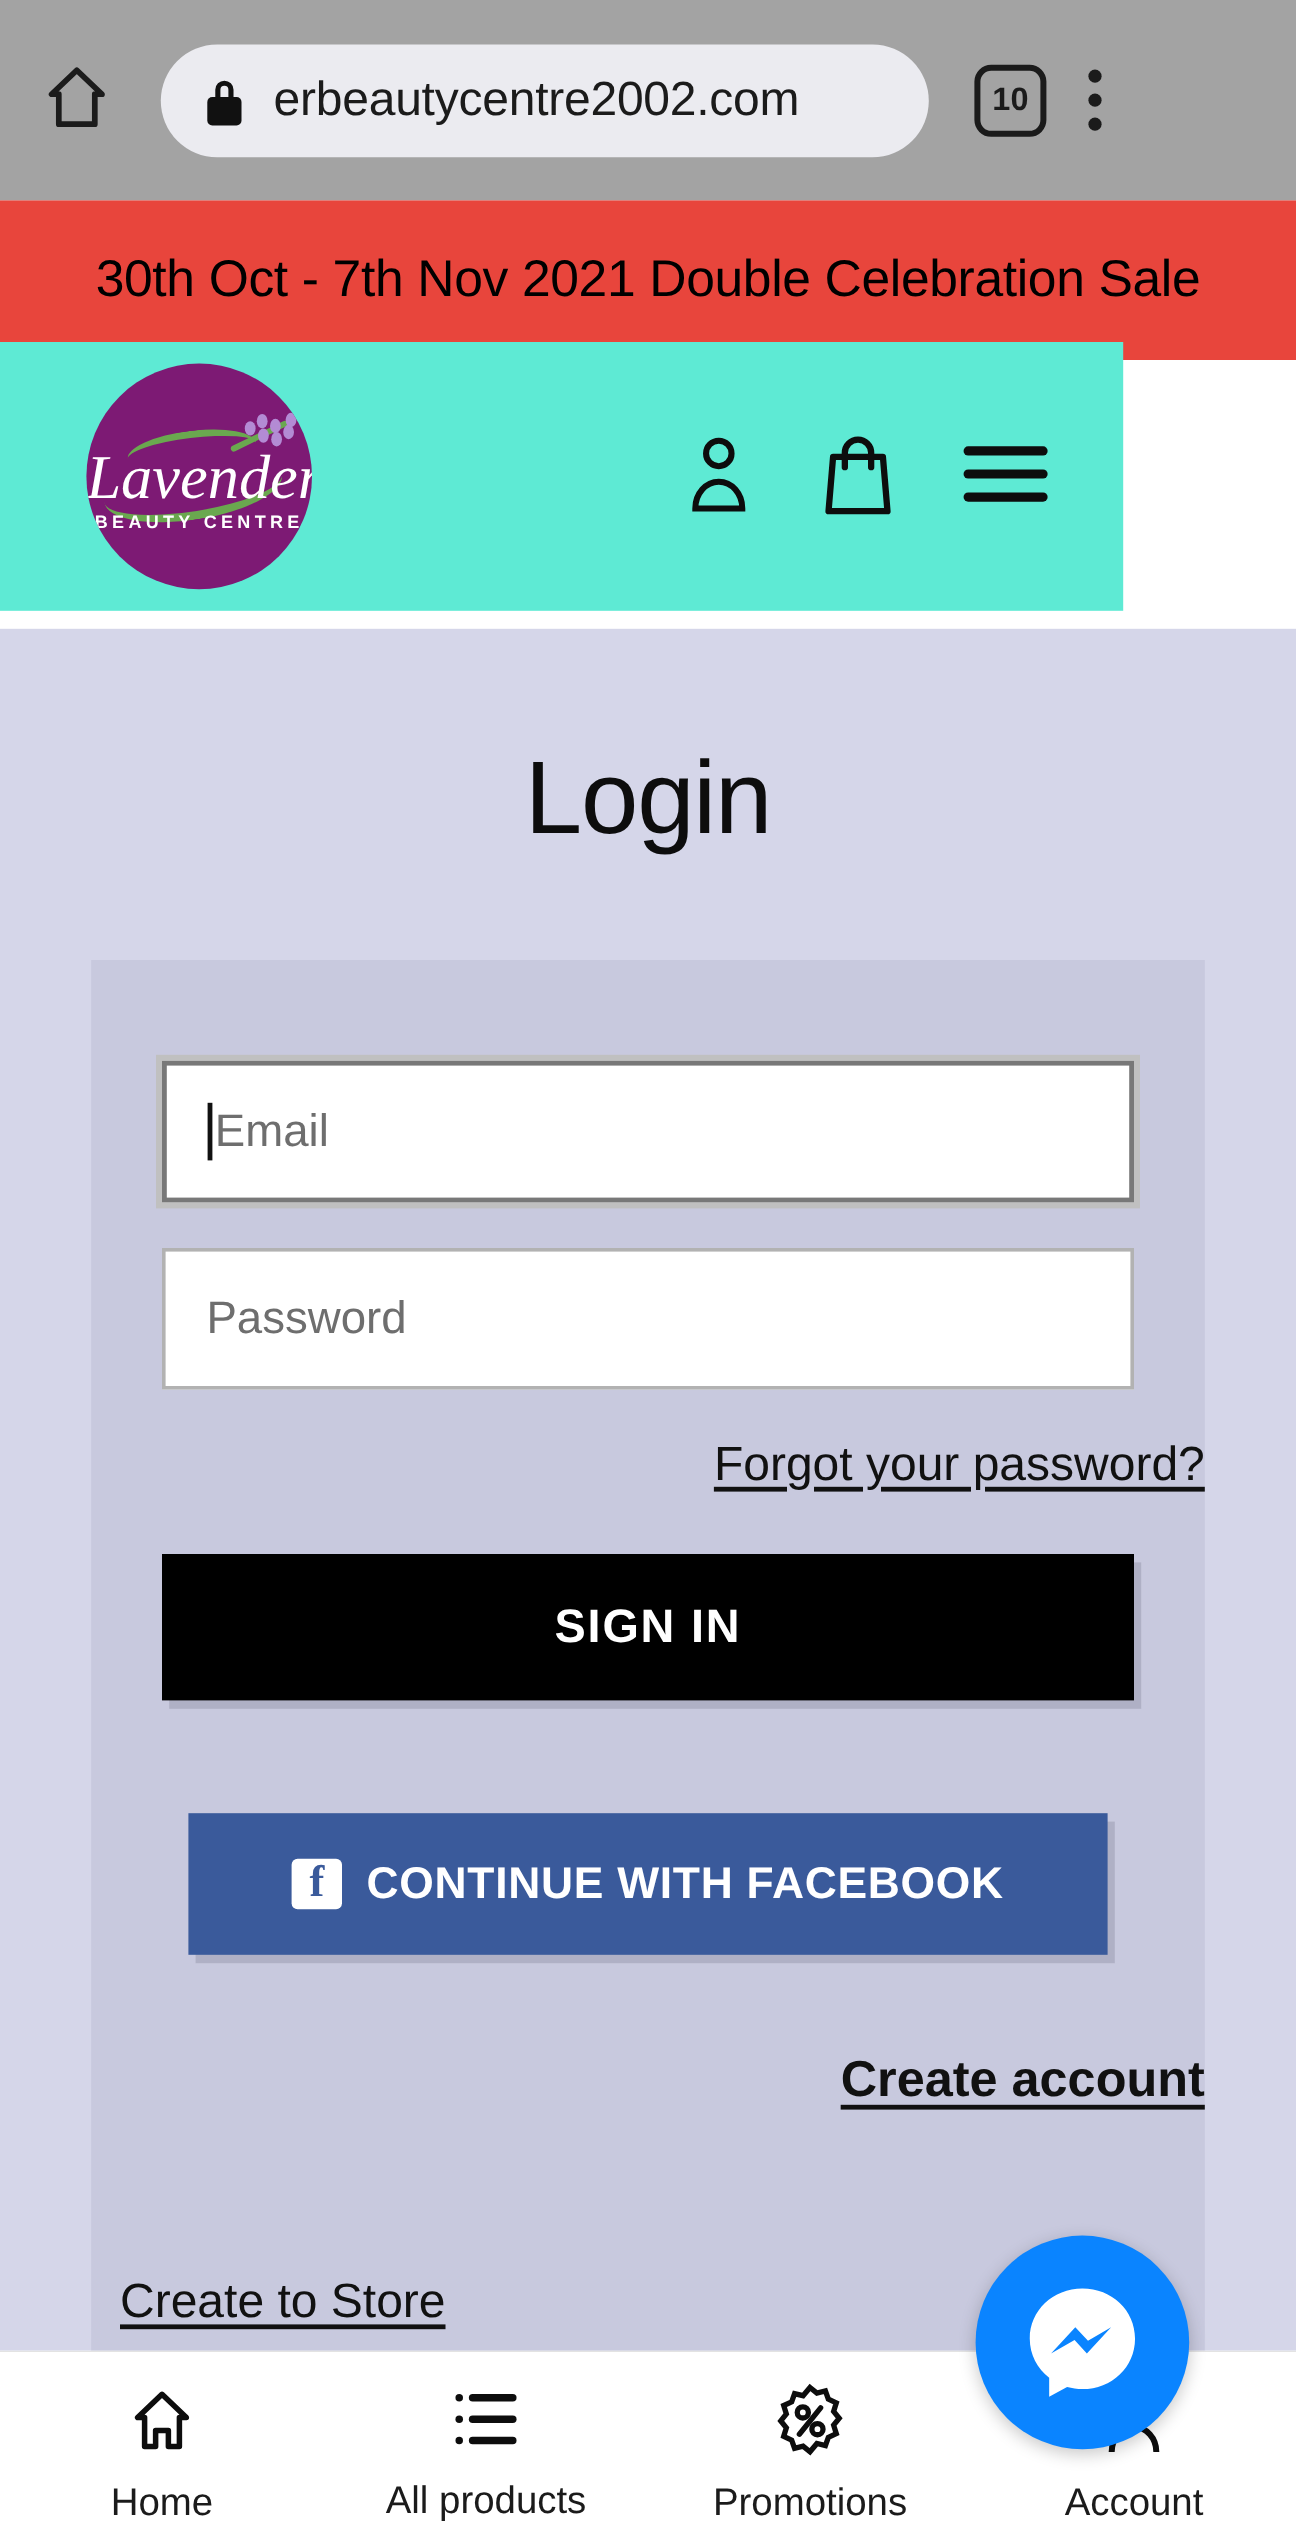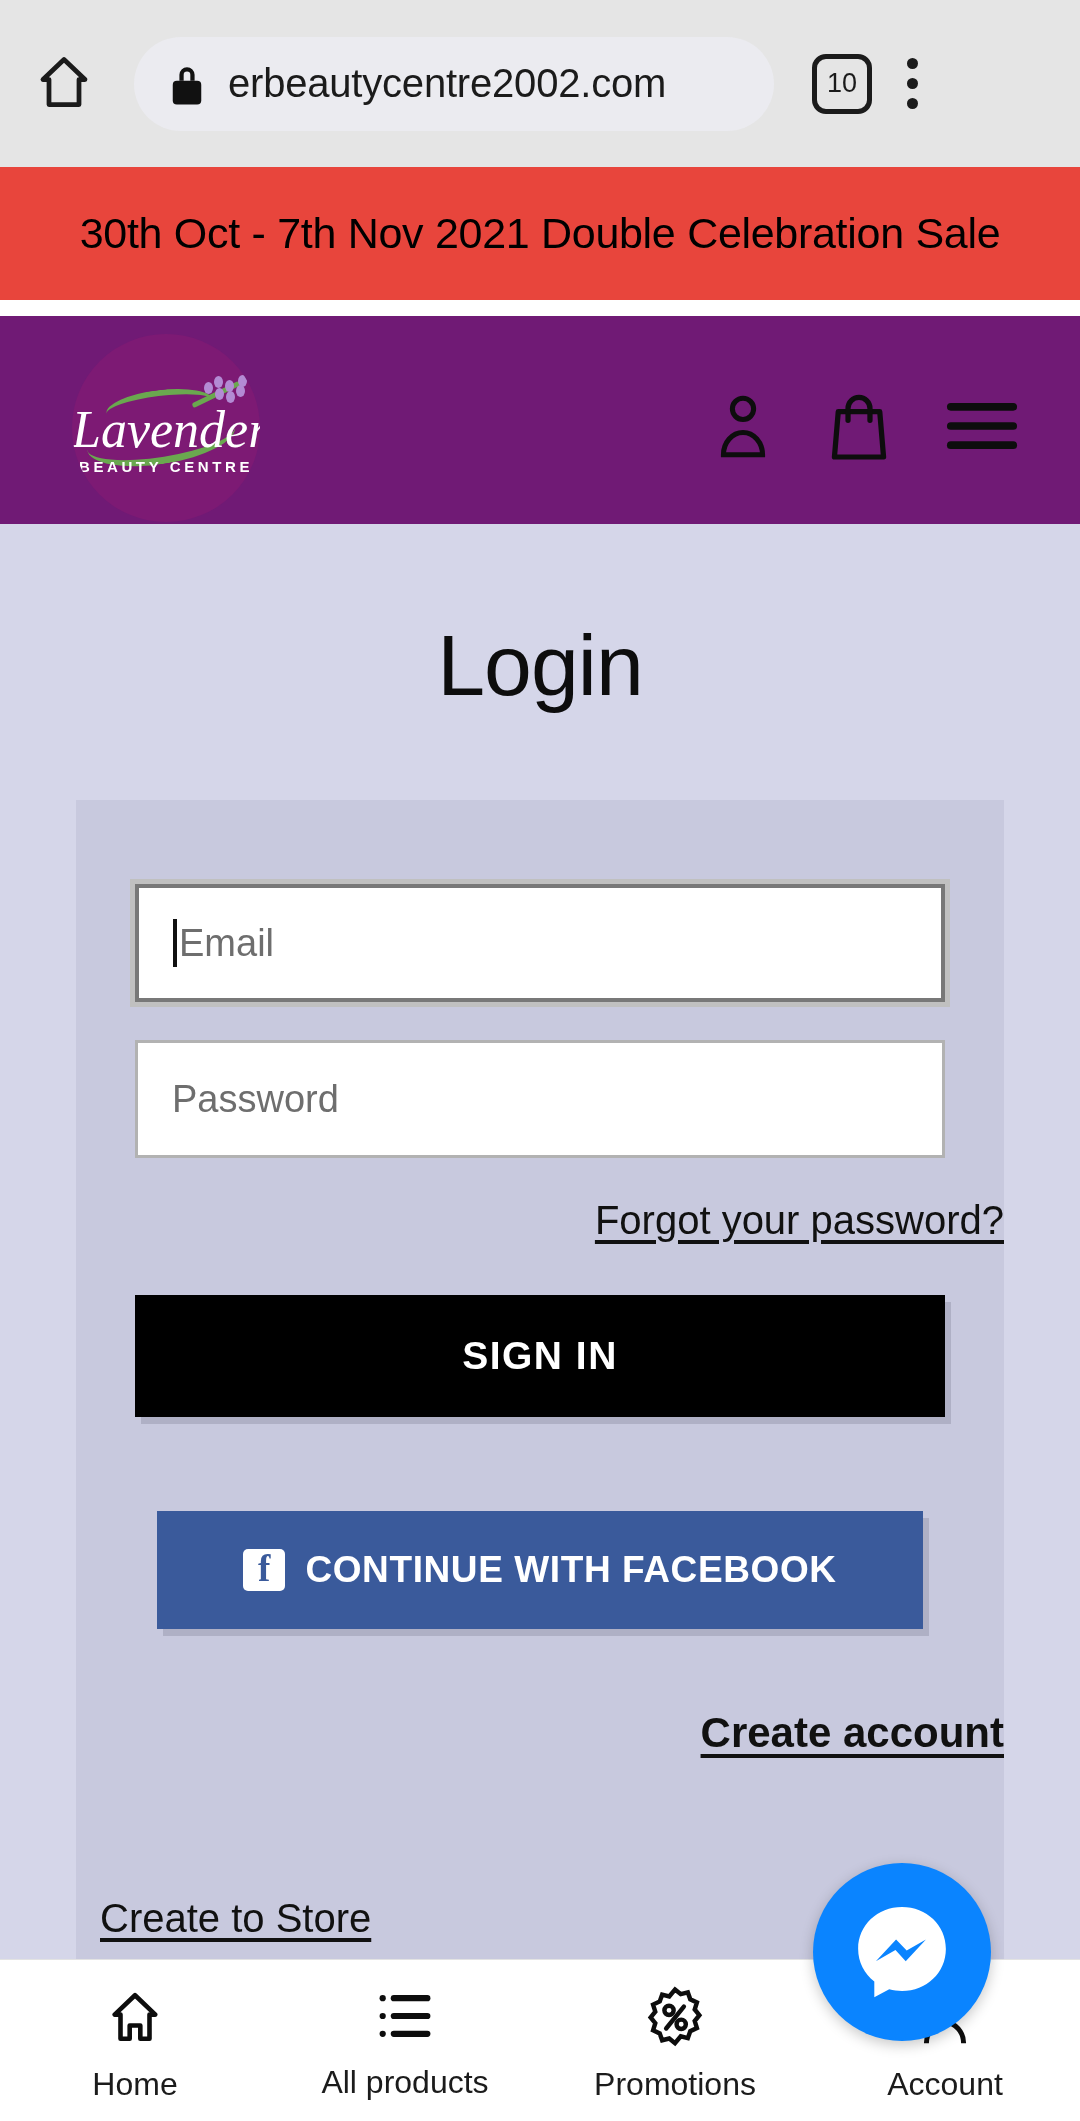--- a/index.html
+++ b/index.html
@@ -7,21 +7,21 @@
     width:1080px; height:2121px;
     font-family:"Liberation Sans", sans-serif;
     background:#ffffff;
     overflow:hidden;
   }
   body { position:relative; }
 
   
   .browser-bar {
     position:absolute; top:0; left:0; width:1080px; height:167px;
-    background:#e5e5e5;
+    background:#a3a3a3;
     display:flex; align-items:center;
   }
   .home-btn {
     width:92px; height:92px; margin-left:18px;
     display:flex; align-items:center; justify-content:center;
   }
   .omnibox {
     flex:1; height:94px; margin:0 12px 0 24px;
     background:#ebebf0; border-radius:47px;
     display:flex; align-items:center; padding:0 34px;
@@ -29,21 +29,21 @@
   }
   .lock-icon { flex:0 0 auto; margin-right:22px; display:flex; align-items:center; }
   .url-text {
     font-size:40px; color:#1b1b1b; white-space:nowrap;
     overflow:hidden; letter-spacing:-0.2px;
   }
   .tab-count {
     width:60px; height:60px; margin-left:26px;
     border:5px solid #1b1b1b; border-radius:14px;
     display:flex; align-items:center; justify-content:center;
-    font-size:27px; font-weight:normal; color:#1b1b1b;
+    font-size:27px; font-weight:bold; color:#1b1b1b;
     flex:0 0 auto;
   }
   .kebab-btn {
     width:80px; height:92px; flex:0 0 auto;
     display:flex; flex-direction:column; align-items:center; justify-content:center;
     gap:9px; margin-right:6px;
   }
   .kebab-btn i { width:11px; height:11px; border-radius:50%; background:#1b1b1b; display:block; }
 
   
@@ -51,22 +51,22 @@
     position:absolute; top:167px; left:0; width:1080px; height:133px;
     background:#e8453c;
     display:flex; align-items:center; justify-content:center;
   }
   .promo-text {
     font-size:43px; color:#000000; letter-spacing:-0.3px; white-space:nowrap;
   }
 
   
   .site-header {
-    position:absolute; top:316px; left:0; width:1080px; height:224px;
-    background:#701a75; display:flex; align-items:center;
+    position:absolute; top:285px; left:0; width:936px; height:224px;
+    background:#5eead4; display:flex; align-items:center;
   }
   .logo {
     width:188px; height:188px; margin-left:72px; border-radius:50%;
     background:#7d1a74; position:relative; overflow:hidden; flex:0 0 auto;
   }
   .logo .swoosh {
     position:absolute; left:14px; top:78px; width:150px; height:52px;
     border:0; border-bottom:7px solid #6aa84f; border-radius:50%;
     transform:rotate(-9deg);
   }

